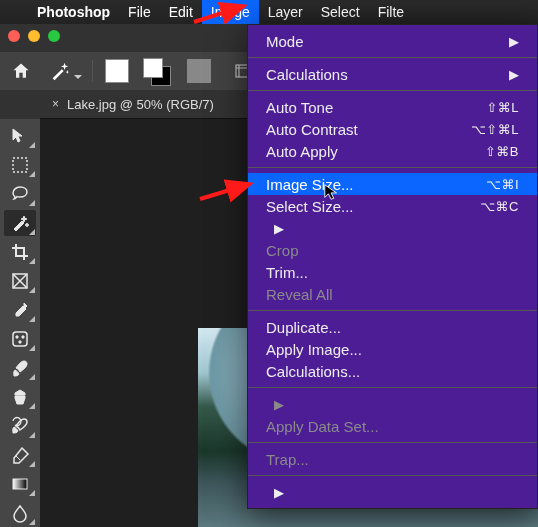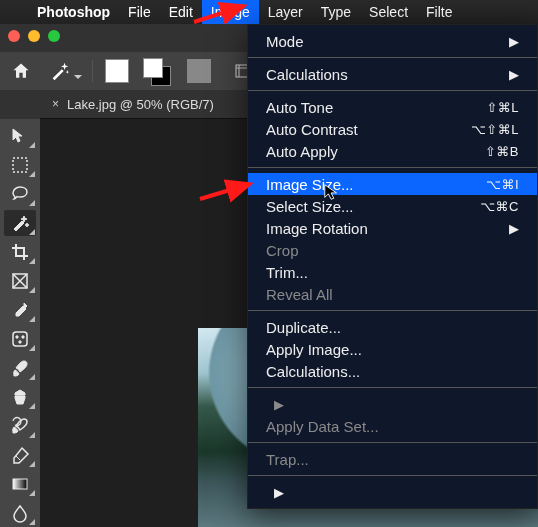--- a/index.html
+++ b/index.html
@@ -45,21 +45,21 @@
   .tool .corner{position:absolute;right:1px;bottom:1px;width:0;height:0;border:3px solid transparent;border-right-color:#bbb;border-bottom-color:#bbb}
   
   .canvas{position:absolute;left:40px;top:95px;right:0;bottom:0;background:#1f1f1f;overflow:hidden}
   .photo{position:absolute;left:158px;top:209px;width:340px;height:224px;
     background:
       radial-gradient(circle at 30% 20%,#a9c9d8 0,#6f97a3 30%,transparent 31%),
       linear-gradient(180deg,#cfe3ec 0%,#9ec2cc 20%,#395b4e 35%,#1f3a2e 55%,#425a5f 70%,#6d8b91 100%);
     filter:contrast(1.05);
   }
   
-  .menu{position:absolute;left:247px;top:24px;width:289px;background:#0f172a;border:1px solid #222;box-shadow:0 8px 30px rgba(0,0,0,.6);padding:5px 0;font-size:15px;color:#eee}
+  .menu{position:absolute;left:247px;top:24px;width:289px;background:#4c1d95;border:1px solid #222;box-shadow:0 8px 30px rgba(0,0,0,.6);padding:5px 0;font-size:15px;color:#eee}
   .mi{display:flex;align-items:center;height:22px;padding:0 18px;white-space:nowrap;cursor:default}
   .mi .lab{flex:1}
   .mi .sc{font-size:13px;color:#eee;letter-spacing:.5px}
   .mi.dis{color:#8a8a8a}
   .mi.hi{background:#0a66ff;color:#fff}
   .mi .sub{font-size:13px;color:#eee;margin-left:8px}
   .mi.dis .sub{color:#8a8a8a}
   .msep{height:1px;margin:5px 0;background:#555}
   
   .arrow{position:absolute;pointer-events:none}
@@ -71,21 +71,20 @@
 </head>
 <body>
 
 <div class="menubar">
   <div class="apple"></div>
   <div class="mitem app">Photoshop</div>
   <div class="mitem">File</div>
     <div class="mitem">Edit</div>
     <div class="mitem open">Image</div>
     <div class="mitem">Layer</div>
-    <div class="mitem">Type</div>
     <div class="mitem">Select</div>
     <div class="mitem">Filte</div>
 </div>
 
 <div class="window">
   <div class="traffic">
     <span class="tl-close"></span>
     <span class="tl-min"></span>
     <span class="tl-max"></span>
   </div>
@@ -257,21 +256,20 @@
     <div class="msep"></div>
     <div class="mi hi">
       <span class="lab">Image Size...</span>
       <span class="sc">⌥⌘I</span>
     </div>
     <div class="mi">
       <span class="lab">Select Size...</span>
       <span class="sc">⌥⌘C</span>
     </div>
     <div class="mi">
-      <span class="lab">Image Rotation</span>
       <span class="sub">▶</span>
     </div>
     <div class="mi dis">
       <span class="lab">Crop</span>
     </div>
     <div class="mi">
       <span class="lab">Trim...</span>
     </div>
     <div class="mi dis">
       <span class="lab">Reveal All</span>

